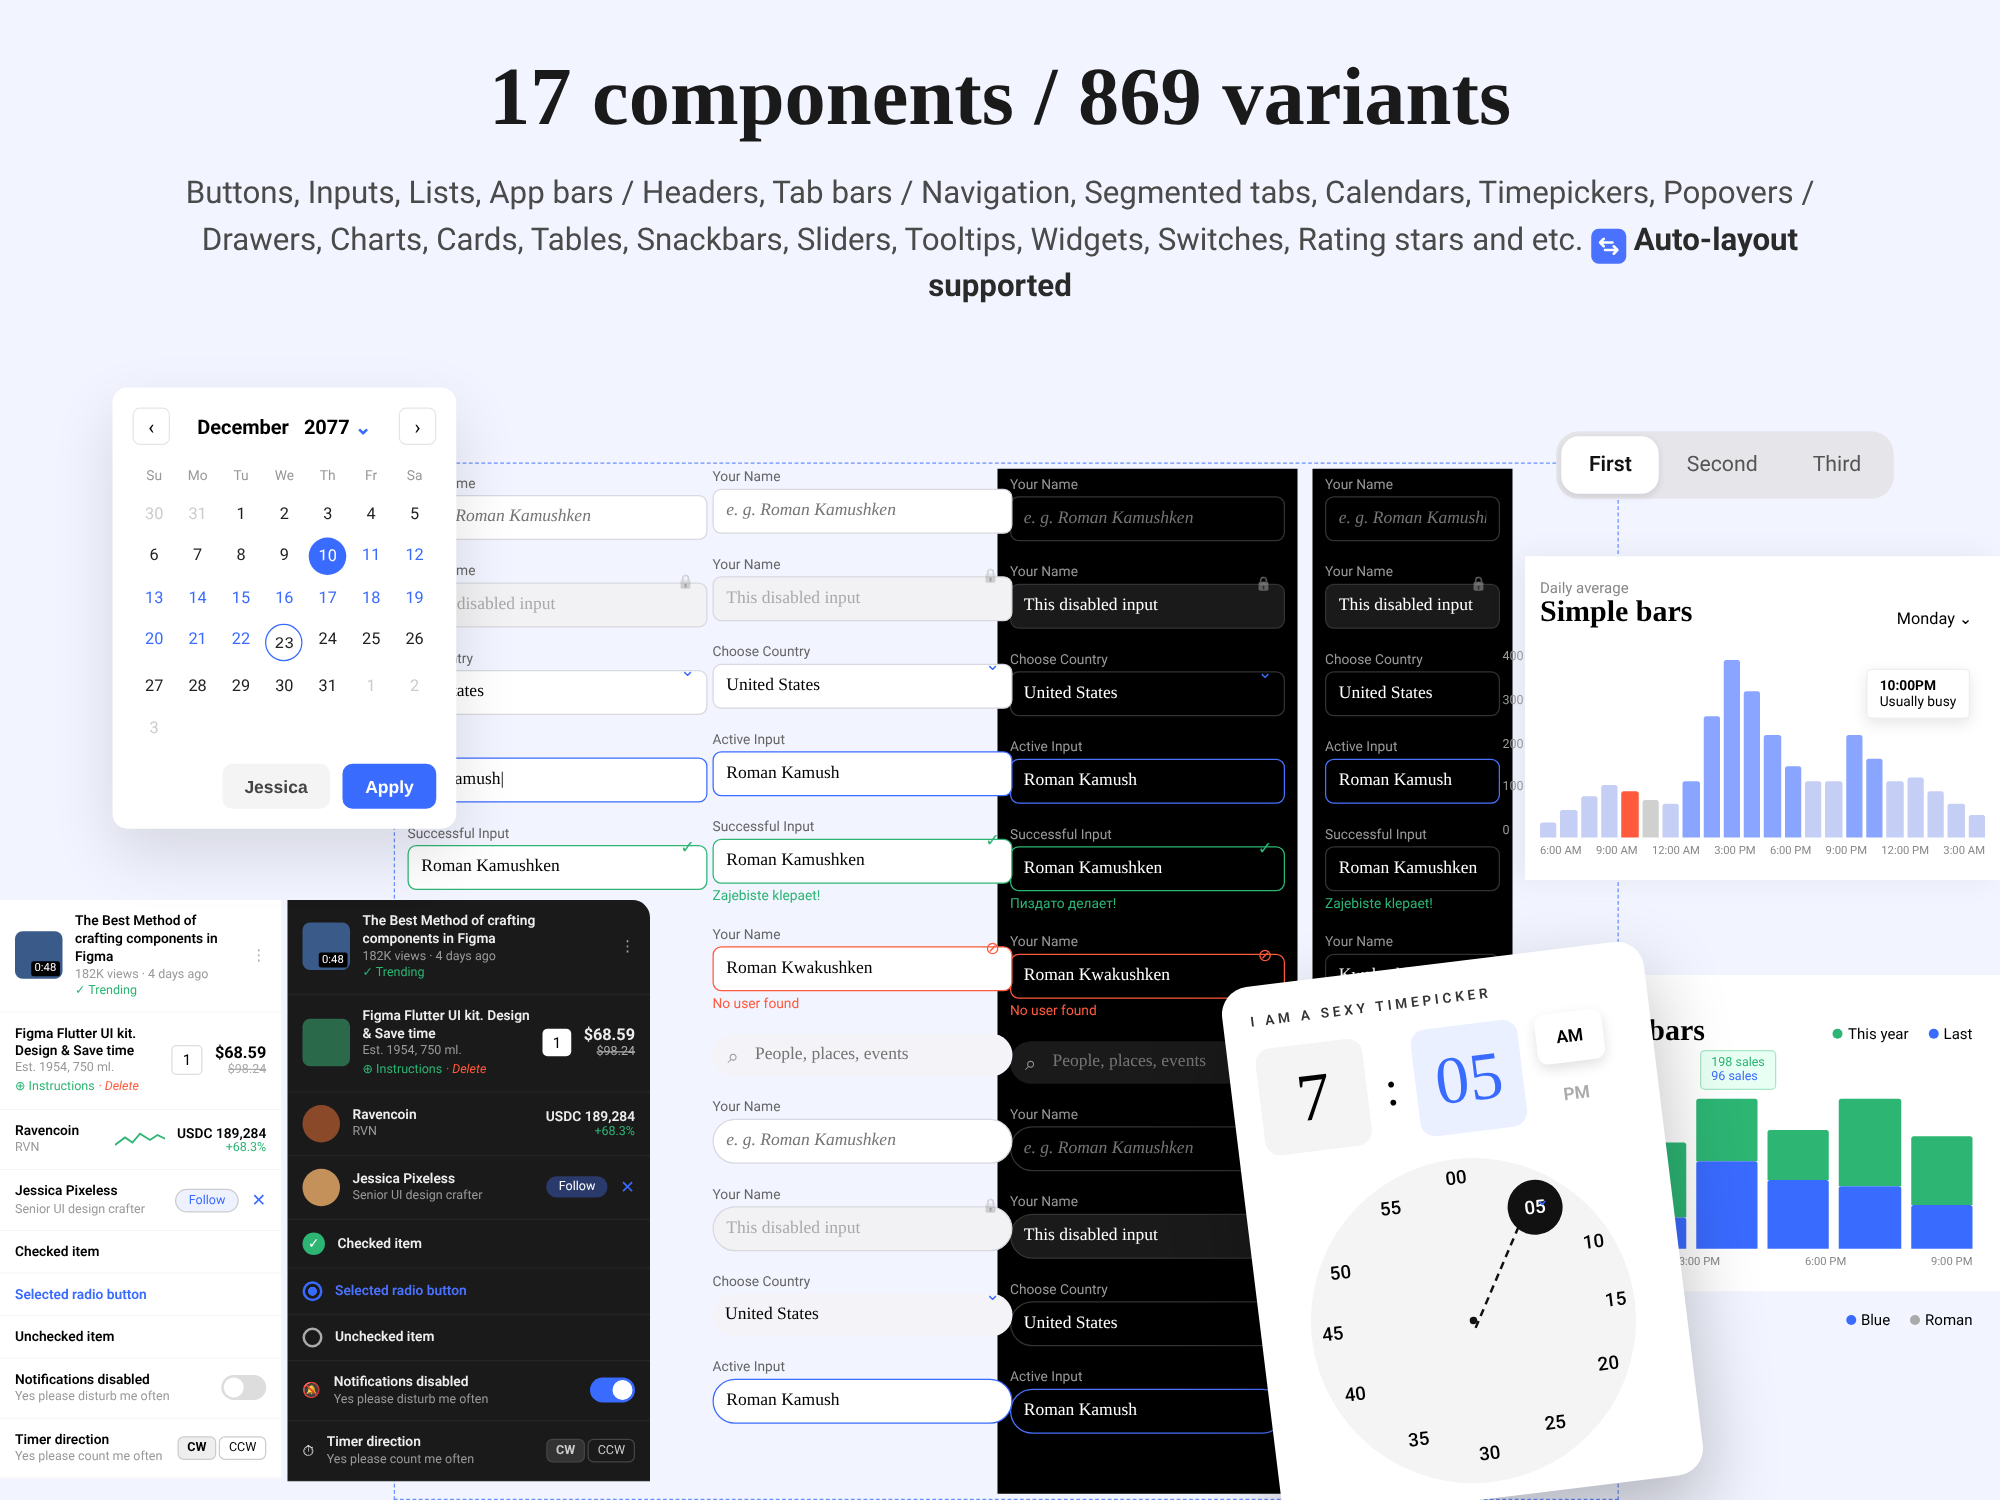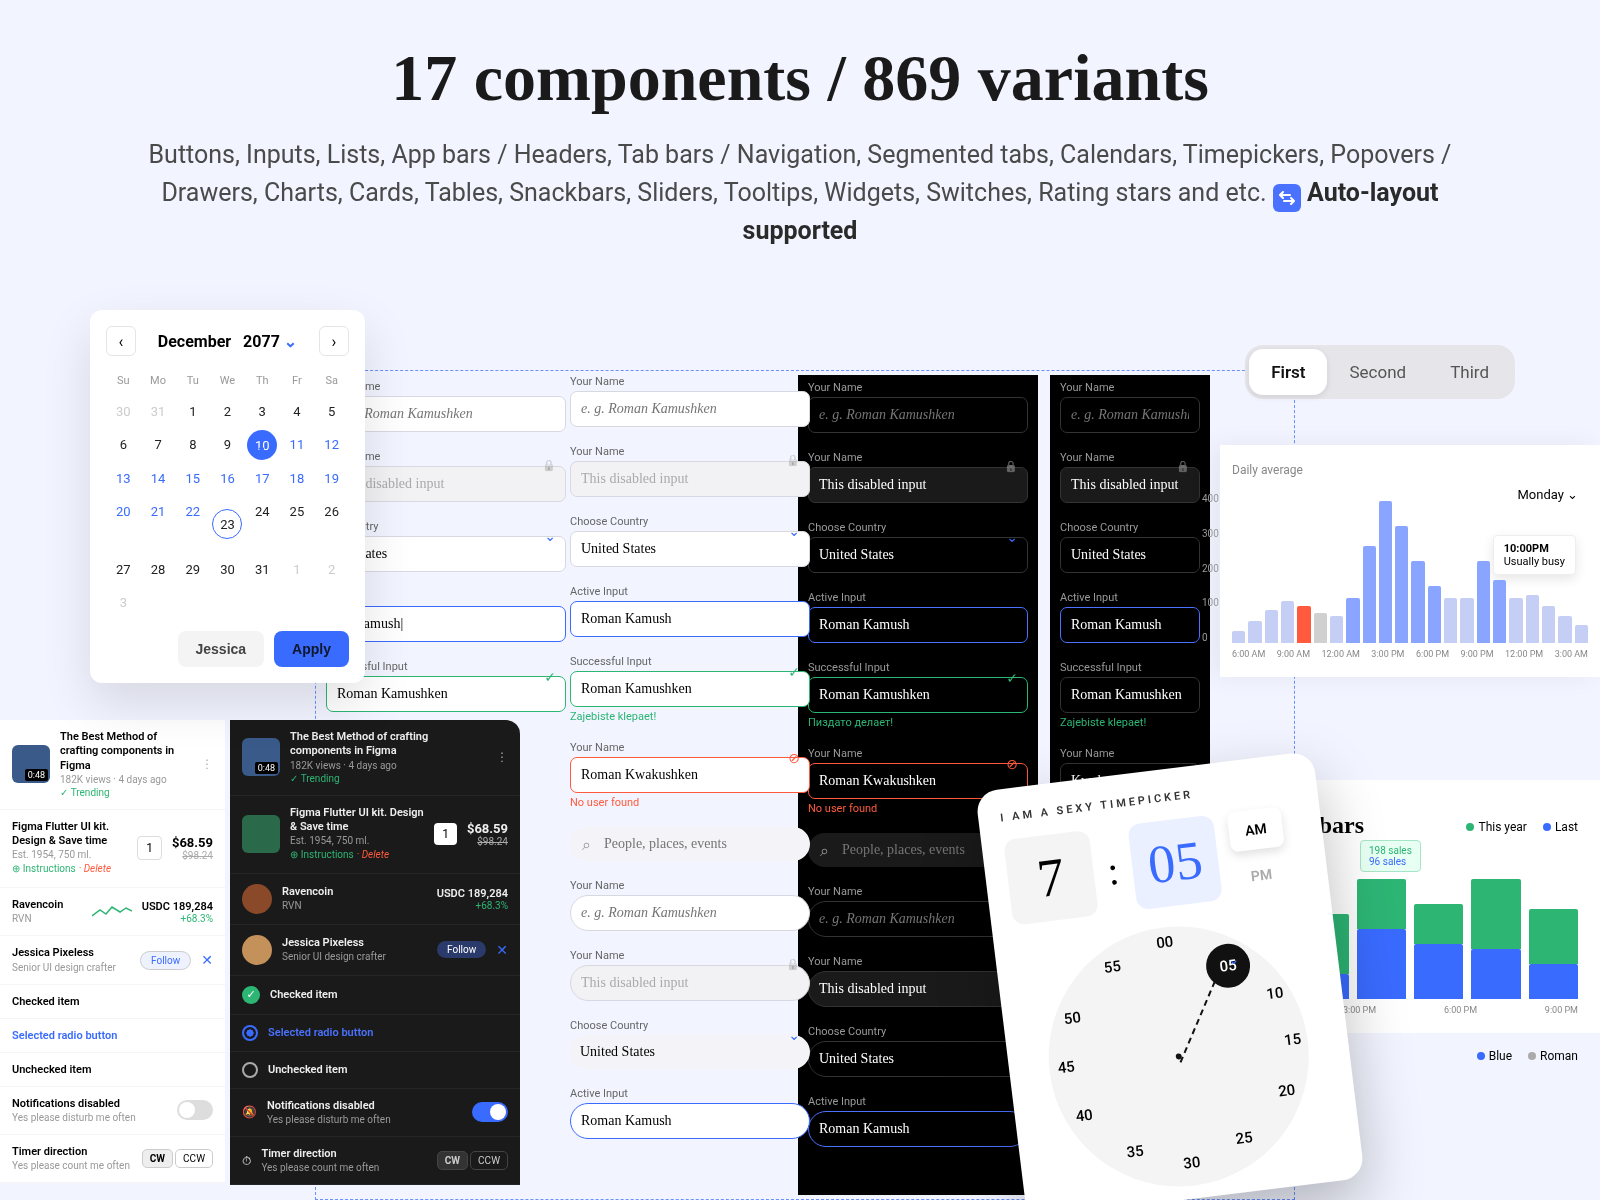--- a/index.html
+++ b/index.html
@@ -35,25 +35,25 @@
   }
   .cal-head { display: flex; align-items: center; justify-content: space-between; margin-bottom: 12px; }
   .cal-nav { width: 30px; height: 30px; border:1px solid #e5e5e5; border-radius:6px; display:flex;align-items:center;justify-content:center; cursor:pointer; }
   .cal-title { font-weight:700; font-size:16px; display:flex;align-items:center;gap:4px;}
   .cal-grid { display:grid; grid-template-columns: repeat(7,1fr); gap:4px 0; text-align:center; font-size:13px;}
   .dow { color:#999; font-size:11px; padding:6px 0;}
   .day { padding:7px 0; color:#222; cursor:pointer;}
   .day.muted { color:#ccc; }
   .day.blue { color:#3a6bff; }
   .day.sel { background:#3a6bff; color:#fff; border-radius:50%; width:30px;height:30px;margin:0 auto;display:flex;align-items:center;justify-content:center;}
-  .day.ring { border:1.5px solid #3a6bff; border-radius:50%; width:30px;height:30px;margin:12px auto;display:flex;align-items:center;justify-content:center;}
+  .day.ring { border:1.5px solid #3a6bff; border-radius:50%; width:30px;height:30px;margin:2px auto;display:flex;align-items:center;justify-content:center;font-family:Liberation Mono, monospace;}
   .cal-foot { display:flex; gap:10px; justify-content:flex-end; margin-top:14px;}
   .btn { padding:10px 18px; border-radius:8px; font-size:14px; font-weight:600; border:none; cursor:pointer;}
   .btn-ghost { background:#f4f4f4; color:#444;}
-  .btn-primary { background:#3a6bff; color:#0f172a;}
+  .btn-primary { background:#3a6bff; color:#ffffff;}
 
   
   .seg {
     position:absolute; top:345px; right:85px;
     display:flex; background:#e6e6ea; border-radius:18px; padding:4px;
     z-index:15;
   }
   .seg-item { padding:13px 22px; font-size:17px; color:#555; cursor:pointer;}
   .seg-item.active { background:#fff; border-radius:14px; box-shadow:0 2px 6px rgba(0,0,0,.1); color:#111; font-weight:600;}
 
@@ -478,20 +478,21 @@
       </div>
       <div class="cwccw">
         <span class="act">CW</span>
         <span>CCW</span>
       </div>
     </div>
 </div>
 
 <div class="chart1">
   <div class="c1sub">Daily average</div>
+  <div class="c1title">Simple bars</div>
   <div class="c1sel"><span>Monday</span> ⌄</div>
   <div class="callout"><b>10:00PM</b><br><span>Usually busy</span></div>
   <div class="bars">
     <div class="yax">
         <span>400</span>
         <span>300</span>
         <span>200</span>
         <span>100</span>
         <span>0</span>
       </div>

